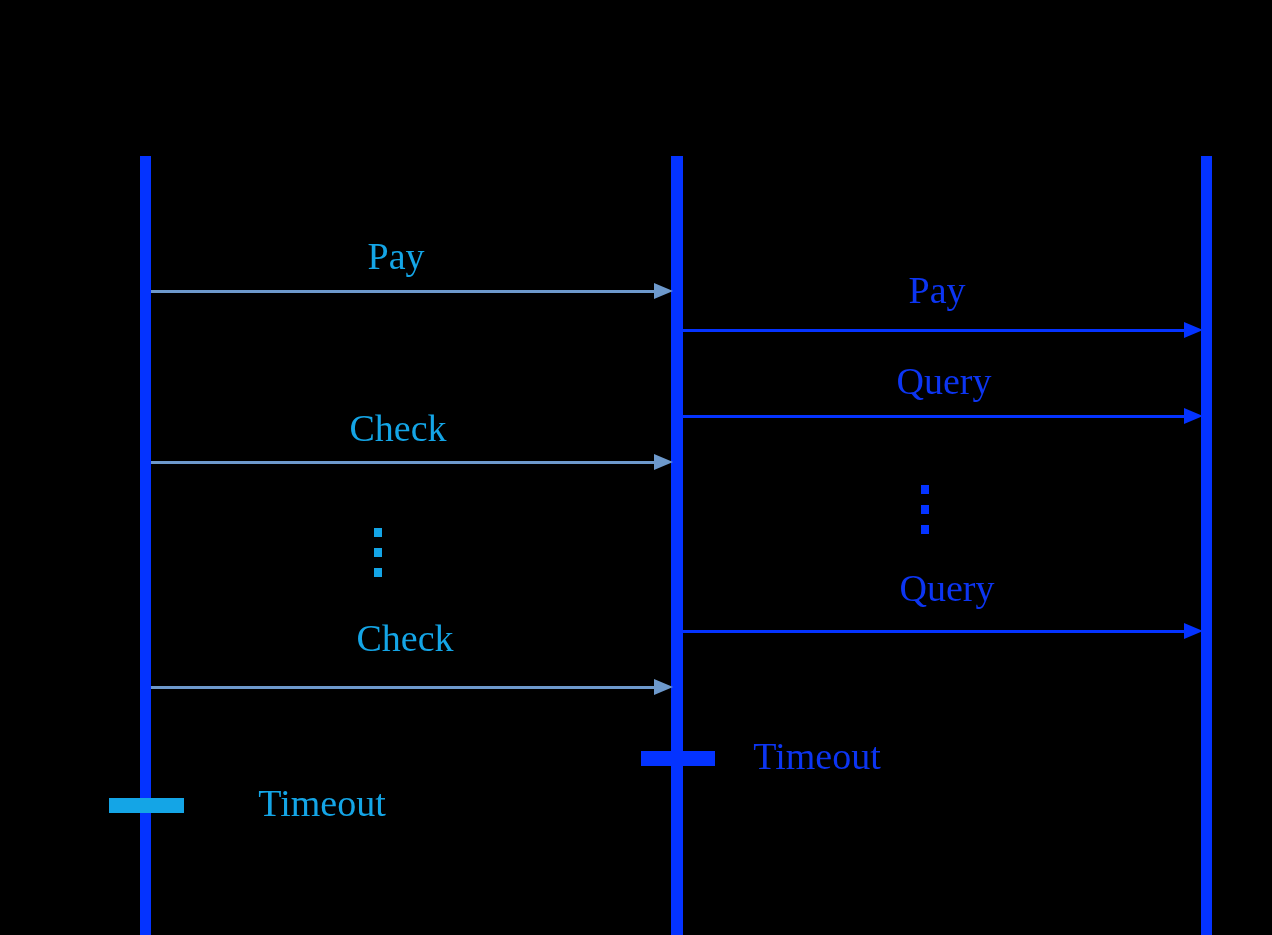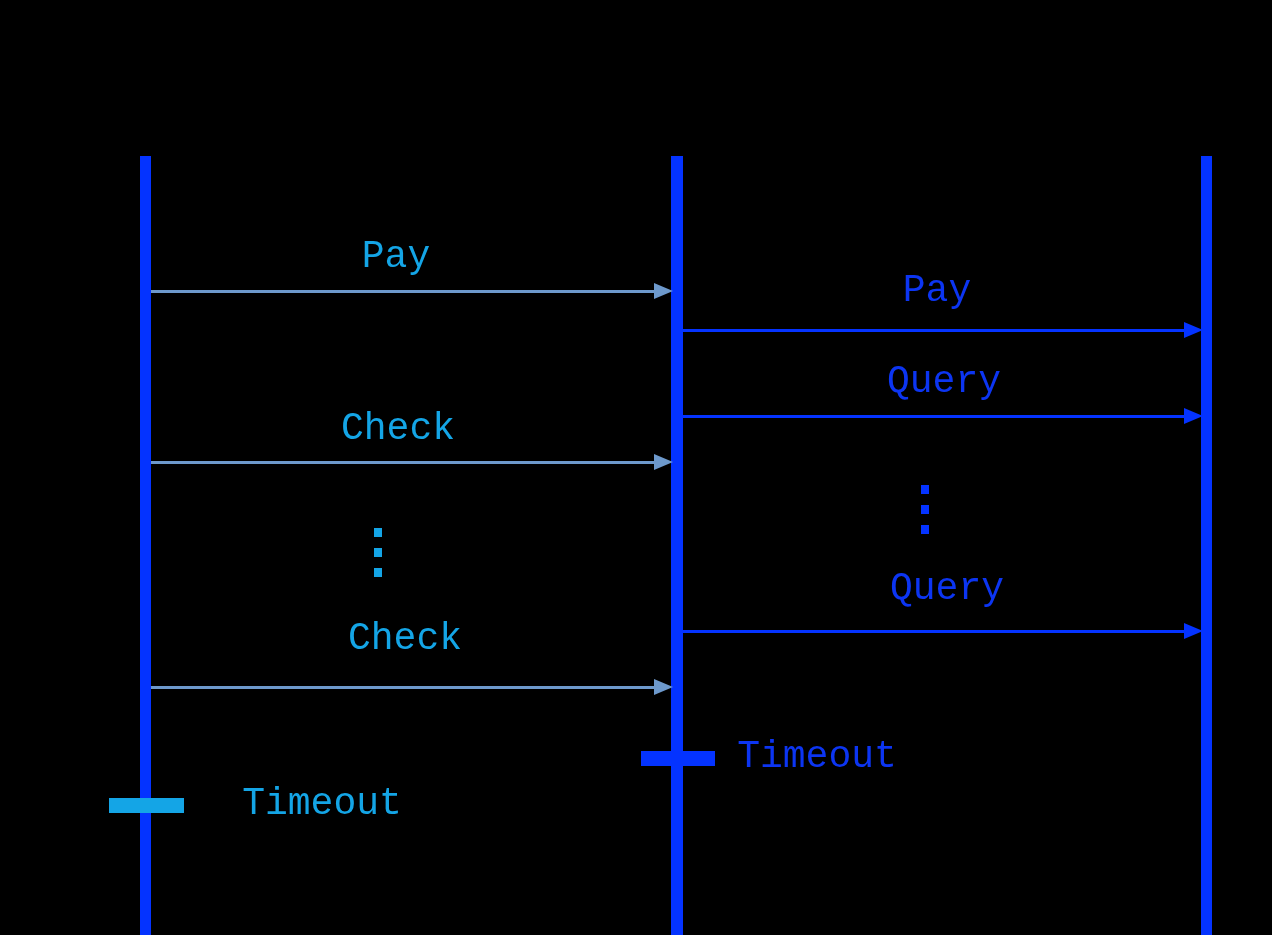--- a/index.html
+++ b/index.html
@@ -6,21 +6,21 @@
     margin: 0;
     padding: 0;
     background: #000;
   }
   #stage {
     position: relative;
     width: 1220px;
     height: 935px;
     background: #000000;
     overflow: hidden;
-    font-family: Liberation Mono, monospace;
+    font-family: Liberation Serif, serif;
   }
   
   .lifeline {
     position: absolute;
     top: 156px;
     height: 779px;
     background: #0433ff;
   }
   
   .arrow { position: absolute; height: 0; }

